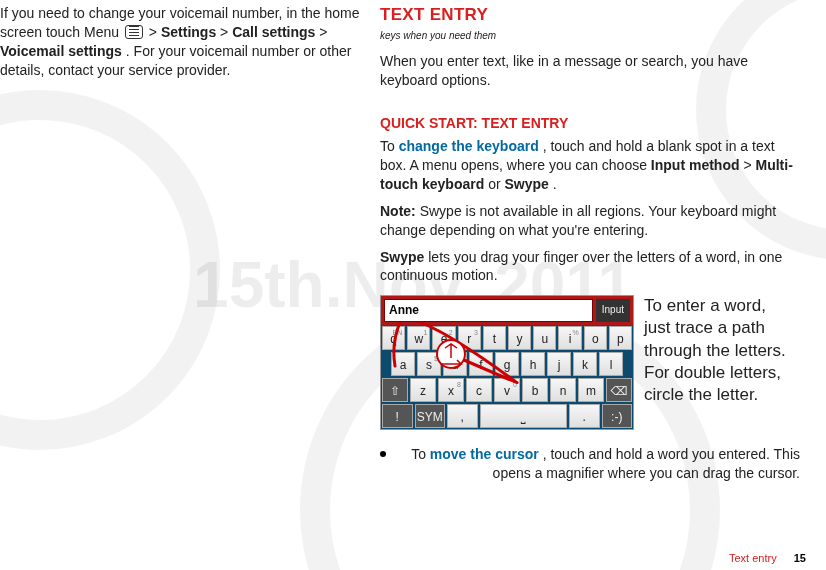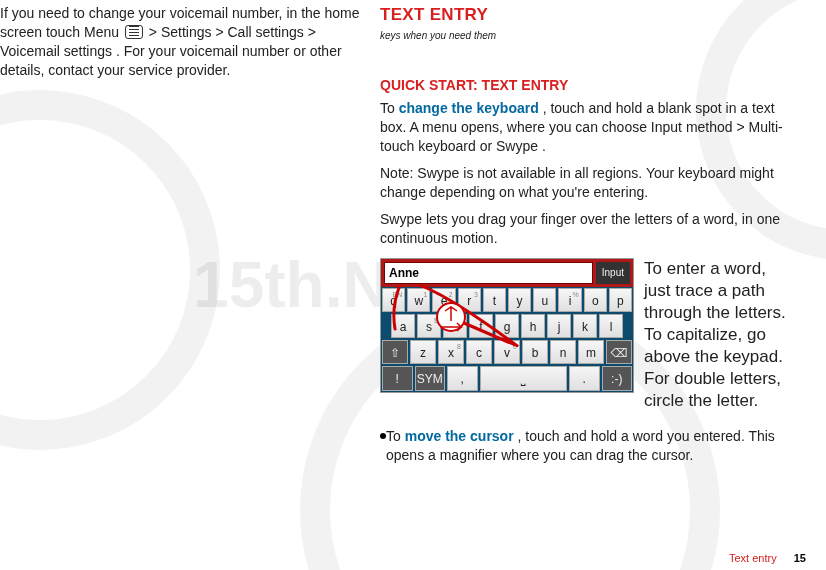--- a/index.html
+++ b/index.html
@@ -50,27 +50,27 @@
     font-size: 17px;
     font-weight: 900;
     letter-spacing: 0.3px;
     margin-bottom: 2px;
   }
   h3 {
     color: #d92020;
     font-family: Arial Black, Arial, sans-serif;
     font-size: 14px;
     font-weight: 900;
-    margin-top: 34px;
+    margin-top: 24px;
     margin-bottom: 4px;
   }
   .subtitle { font-style: italic; font-size: 10px; margin-bottom: 10px; }
   .para { margin-bottom: 8px; }
   .red-inline { color: #0369a1; font-weight: bold; }
-  .bold { font-weight: normal; }
+  .bold { font-weight: bold; }
   .menuicon {
     display: inline-block;
     width: 18px; height: 14px;
     border: 1px solid #333;
     border-radius: 3px;
     vertical-align: -2px;
     position: relative;
     margin: 0 2px;
   }
   .menuicon::before, .menuicon::after {
@@ -130,21 +130,21 @@
   .kb-key sup { font-size: 7px; color: #888; position: absolute; top: 1px; right: 2px; }
   .kb-key.dark { background: #555; color: #eee; }
   .kb-key.space { flex: 3; }
   .kb-caption { font-size: 17px; line-height: 1.3; max-width: 150px; }
   .swype-path {
     position: absolute;
     top: 26px; left: 0;
     width: 210px; height: 95px;
     pointer-events: none;
   }
-  .bullet-row { display: flex; gap: 0; margin-top: 15px; }
+  .bullet-row { display: flex; gap: 8px; margin-top: 15px; text-align: right; }
   .bullet { width: 6px; height: 6px; background: #000; border-radius: 50%; margin-top: 6px; flex-shrink: 0; }
   .footer {
     position: absolute;
     bottom: 6px;
     right: 20px;
     font-size: 11px;
     color: #d92020;
   }
   .footer .pn { color: #000; font-weight: bold; margin-left: 14px; }
 </style>
@@ -167,20 +167,21 @@
       <span class="bold">Call settings</span>
       <span> &gt; </span>
       <span class="bold">Voicemail settings</span>
       <span>. For your voicemail number or other details, contact your service provider.</span>
     </p>
   </div>
 
   <div class="col col-right">
     <h2>TEXT ENTRY</h2>
     <div class="subtitle">keys when you need them</div>
+    <p class="para">When you enter text, like in a message or search, you have keyboard options.</p>
 
     <h3>QUICK START: TEXT ENTRY</h3>
     <p class="para">
       <span>To </span>
       <span class="red-inline">change the keyboard</span>
       <span>, touch and hold a blank spot in a text box. A menu opens, where you can choose </span>
       <span class="bold">Input method</span>
       <span> &gt; </span>
       <span class="bold">Multi-touch keyboard</span>
       <span> or </span>
@@ -245,21 +246,20 @@
             <div class="kb-key dark">:-)</div>
           </div>
         <svg class="swype-path">
           <path d="M 14 44 Q 10 20 20 -2 Q 40 -10 135 60 Q 145 65 60 28" stroke="#c00" stroke-width="3" fill="none" stroke-linecap="round"></path>
           <circle cx="70" cy="32" r="14" fill="#fff" stroke="#c00" stroke-width="2"></circle>
           <path d="M 64 26 l 6 -4 l 6 4 M 70 22 v 14 M 60 42 h 20 l -4 -4 M 80 42 l -4 4" stroke="#c00" stroke-width="1.5" fill="none"></path>
         </svg>
       </div>
       <div class="kb-caption">
         <div>To enter a word, just trace a path through the letters.</div>
-        <div>To capitalize, go above the keypad.</div>
         <div>For double letters, circle the letter.</div>
       </div>
     </div>
 
     <div class="bullet-row">
       <div class="bullet"></div>
       <div>
         <span>To </span>
         <span class="red-inline">move the cursor</span>
         <span>, touch and hold a word you entered. This opens a magnifier where you can drag the cursor.</span>

